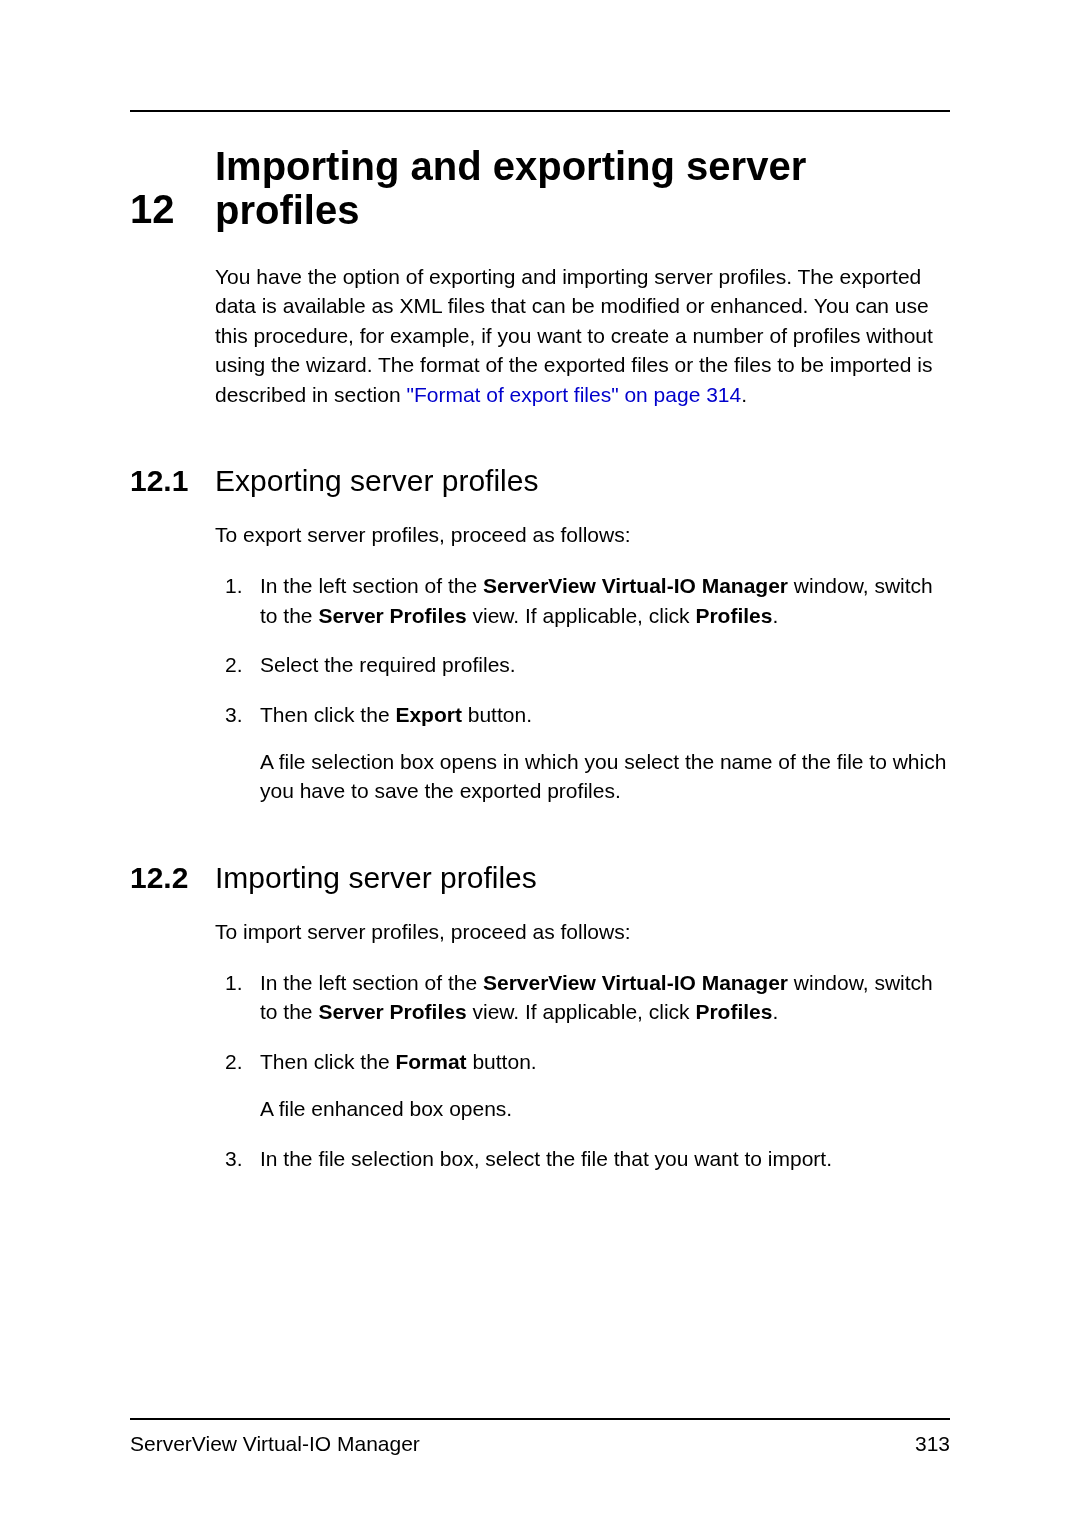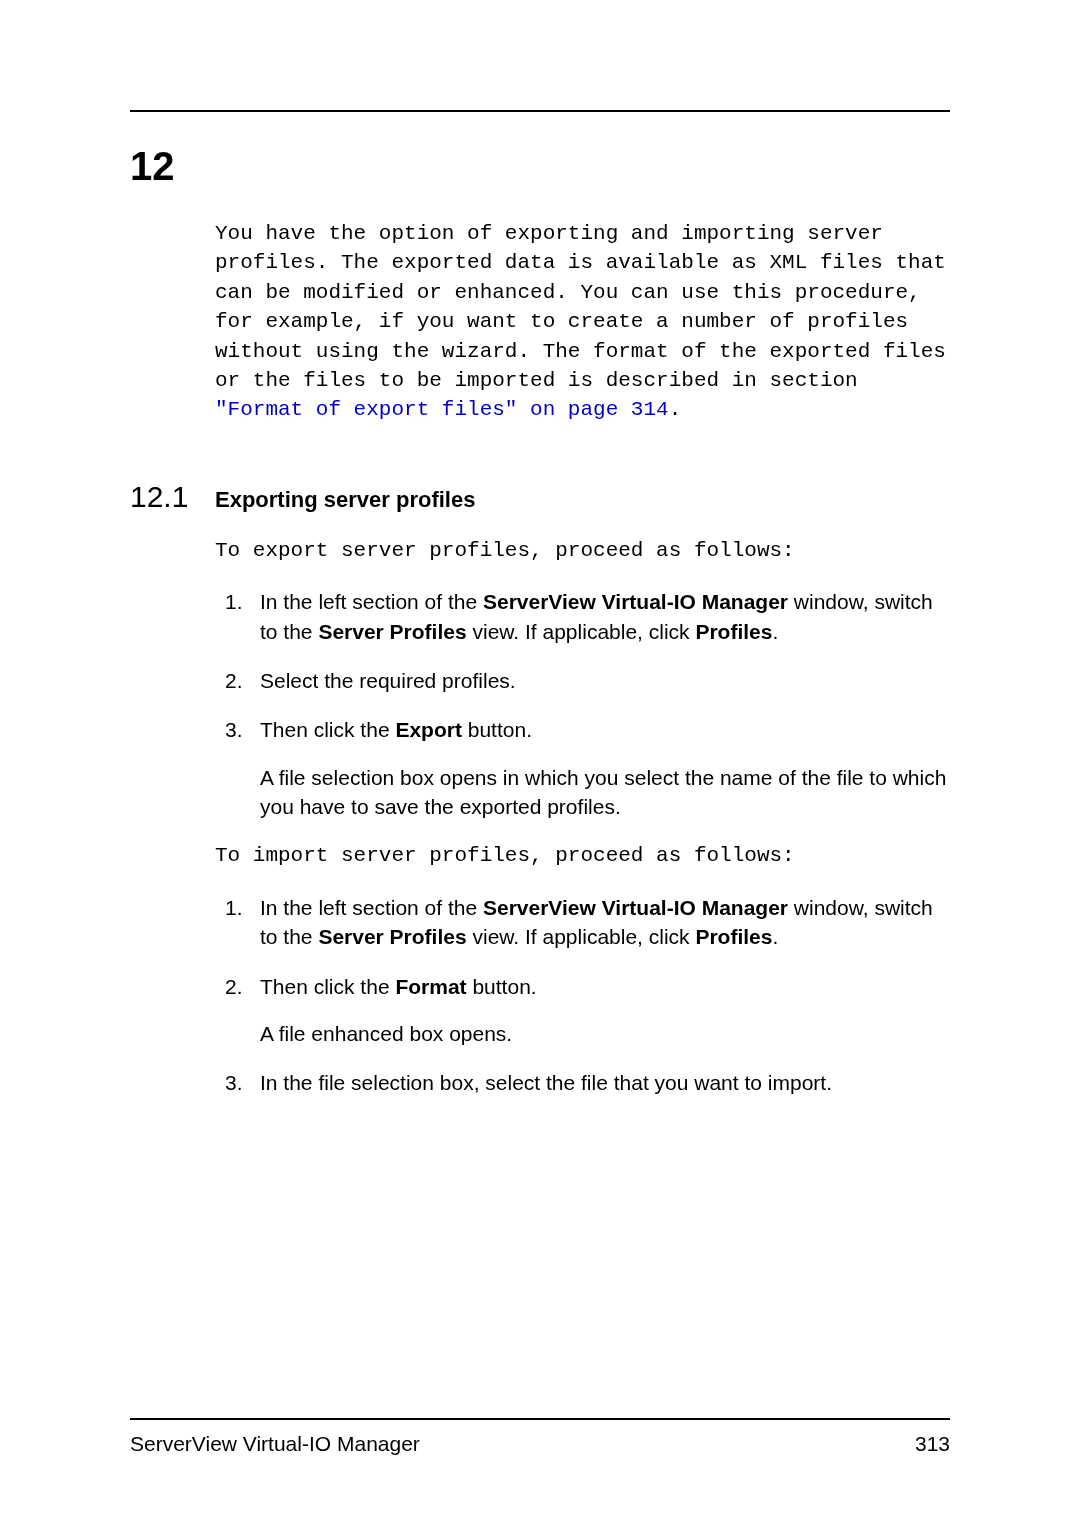--- a/index.html
+++ b/index.html
@@ -39,40 +39,39 @@
       font-size: 40px;
       font-weight: bold;
       line-height: 1.1;
       flex: 1;
     }
     .body-text {
       margin-left: 85px;
       font-size: 21px;
       line-height: 1.4;
       margin-bottom: 10px;
-      font-family: Liberation Mono, monospace;
     }
     .link {
       color: #0000cc;
     }
     .section-title {
       display: flex;
       align-items: baseline;
       margin-top: 55px;
       margin-bottom: 22px;
     }
     .section-number {
       font-size: 30px;
-      font-weight: normal;
+      font-weight: bold;
       width: 85px;
       flex-shrink: 0;
     }
     .section-heading {
-      font-size: 22px;
-      font-weight: bold;
+      font-size: 30px;
+      font-weight: normal;
     }
     .ol {
       margin-left: 95px;
       margin-top: 22px;
     }
     .li {
       display: flex;
       margin-bottom: 20px;
       font-size: 21px;
       line-height: 1.4;
@@ -107,20 +106,21 @@
     }
   </style>
 </head>
 <body>
 
 <div class="page">
   <div class="top-rule"></div>
 
   <div class="chapter-title">
     <div class="chapter-number">12</div>
+    <div class="chapter-heading">Importing and exporting server profiles</div>
   </div>
 
   <p class="body-text">
     <span>You have the option of exporting and importing server profiles. The exported data is available as XML files that can be modified or enhanced. You can use this procedure, for example, if you want to create a number of profiles without using the wizard. The format of the exported files or the files to be imported is described in section </span><span class="link">"Format of export files" on page 314</span><span>.</span>
   </p>
 
   <div class="section-title">
     <div class="section-number">12.1</div>
     <div class="section-heading">Exporting server profiles</div>
   </div>
@@ -140,20 +140,24 @@
     </div>
     <div class="li">
       <div class="li-num">3.</div>
       <div class="li-content">
         <span>Then click the </span><span class="bold">Export</span><span> button.</span>
         <div class="sub">A file selection box opens in which you select the name of the file to which you have to save the exported profiles.</div>
       </div>
     </div>
   </div>
 
+  <div class="section-title">
+    <div class="section-number">12.2</div>
+    <div class="section-heading">Importing server profiles</div>
+  </div>
 
   <p class="body-text">To import server profiles, proceed as follows:</p>
 
   <div class="ol">
     <div class="li">
       <div class="li-num">1.</div>
       <div class="li-content">
         <span>In the left section of the </span><span class="bold">ServerView Virtual-IO Manager</span><span> window, switch to the </span><span class="bold">Server Profiles</span><span> view. If applicable, click </span><span class="bold">Profiles</span><span>.</span>
       </div>
     </div>

